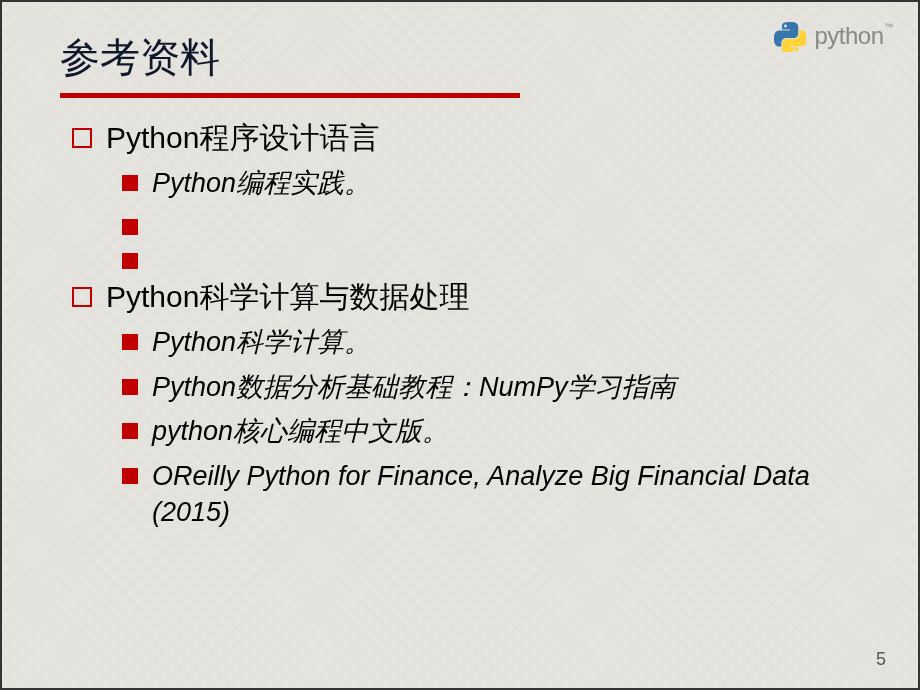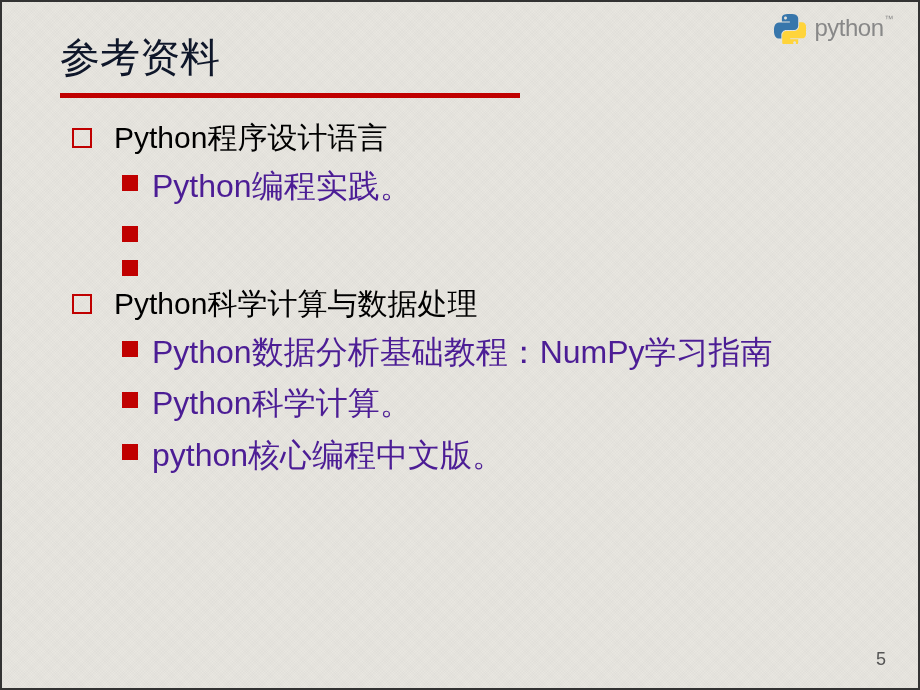--- a/index.html
+++ b/index.html
@@ -13,21 +13,21 @@
       background: #e8e6e0;
       background-image: 
         repeating-linear-gradient(45deg, rgba(0,0,0,0.015) 0px, rgba(0,0,0,0.015) 1px, transparent 1px, transparent 2px),
         repeating-linear-gradient(-45deg, rgba(0,0,0,0.015) 0px, rgba(0,0,0,0.015) 1px, transparent 1px, transparent 2px);
       font-family: "Microsoft YaHei", "SimSun", Arial, sans-serif;
       position: relative;
       border: 2px solid #333;
     }
     .logo {
       position: absolute;
-      top: 10px;
+      top: 18px;
       right: 25px;
       display: flex;
       align-items: center;
       gap: 8px;
     }
     .logo-icon {
       width: 32px;
       height: 32px;
     }
     .logo-text {
@@ -56,21 +56,20 @@
       background: #c00000;
     }
     .content {
       padding: 12px 50px 0 70px;
     }
     .level1 {
       display: flex;
       align-items: flex-start;
       margin-bottom: 6px;
       margin-top: 8px;
-      gap: 8px;
     }
     .bullet-square-outline {
       width: 20px;
       height: 20px;
       border: 2.5px solid #c00000;
       background: transparent;
       margin-right: 14px;
       margin-top: 10px;
       flex-shrink: 0;
     }
@@ -88,23 +87,24 @@
     }
     .bullet-square-fill {
       width: 16px;
       height: 16px;
       background: #c00000;
       margin-right: 14px;
       margin-top: 10px;
       flex-shrink: 0;
     }
     .level2-text {
-      font-size: 32px;
-      color: #4c1d95;
+      font-size: 27px;
+      color: #000000;
       line-height: 1.35;
+      font-style: italic;
     }
     .page-number {
       position: absolute;
       bottom: 18px;
       right: 32px;
       font-size: 18px;
       color: #555;
     }
   </style>
 </head>
@@ -139,26 +139,30 @@
   <div class="level2">
     <div class="bullet-square-fill"></div>
   </div>
 
   <div class="level1">
     <div class="bullet-square-outline"></div>
     <div class="level1-text">Python科学计算与数据处理</div>
   </div>
   <div class="level2">
     <div class="bullet-square-fill"></div>
+    <div class="level2-text">Python科学计算。</div>
+  </div>
+  <div class="level2">
+    <div class="bullet-square-fill"></div>
     <div class="level2-text">Python数据分析基础教程：NumPy学习指南</div>
   </div>
   <div class="level2">
     <div class="bullet-square-fill"></div>
-    <div class="level2-text">Python科学计算。</div>
+    <div class="level2-text">python核心编程中文版。</div>
   </div>
   <div class="level2">
     <div class="bullet-square-fill"></div>
-    <div class="level2-text">python核心编程中文版。</div>
+    <div class="level2-text">OReilly Python for Finance, Analyze Big Financial Data (2015)</div>
   </div>
 
 </div>
 
 <div class="page-number">5</div>
 
 </body></html>

